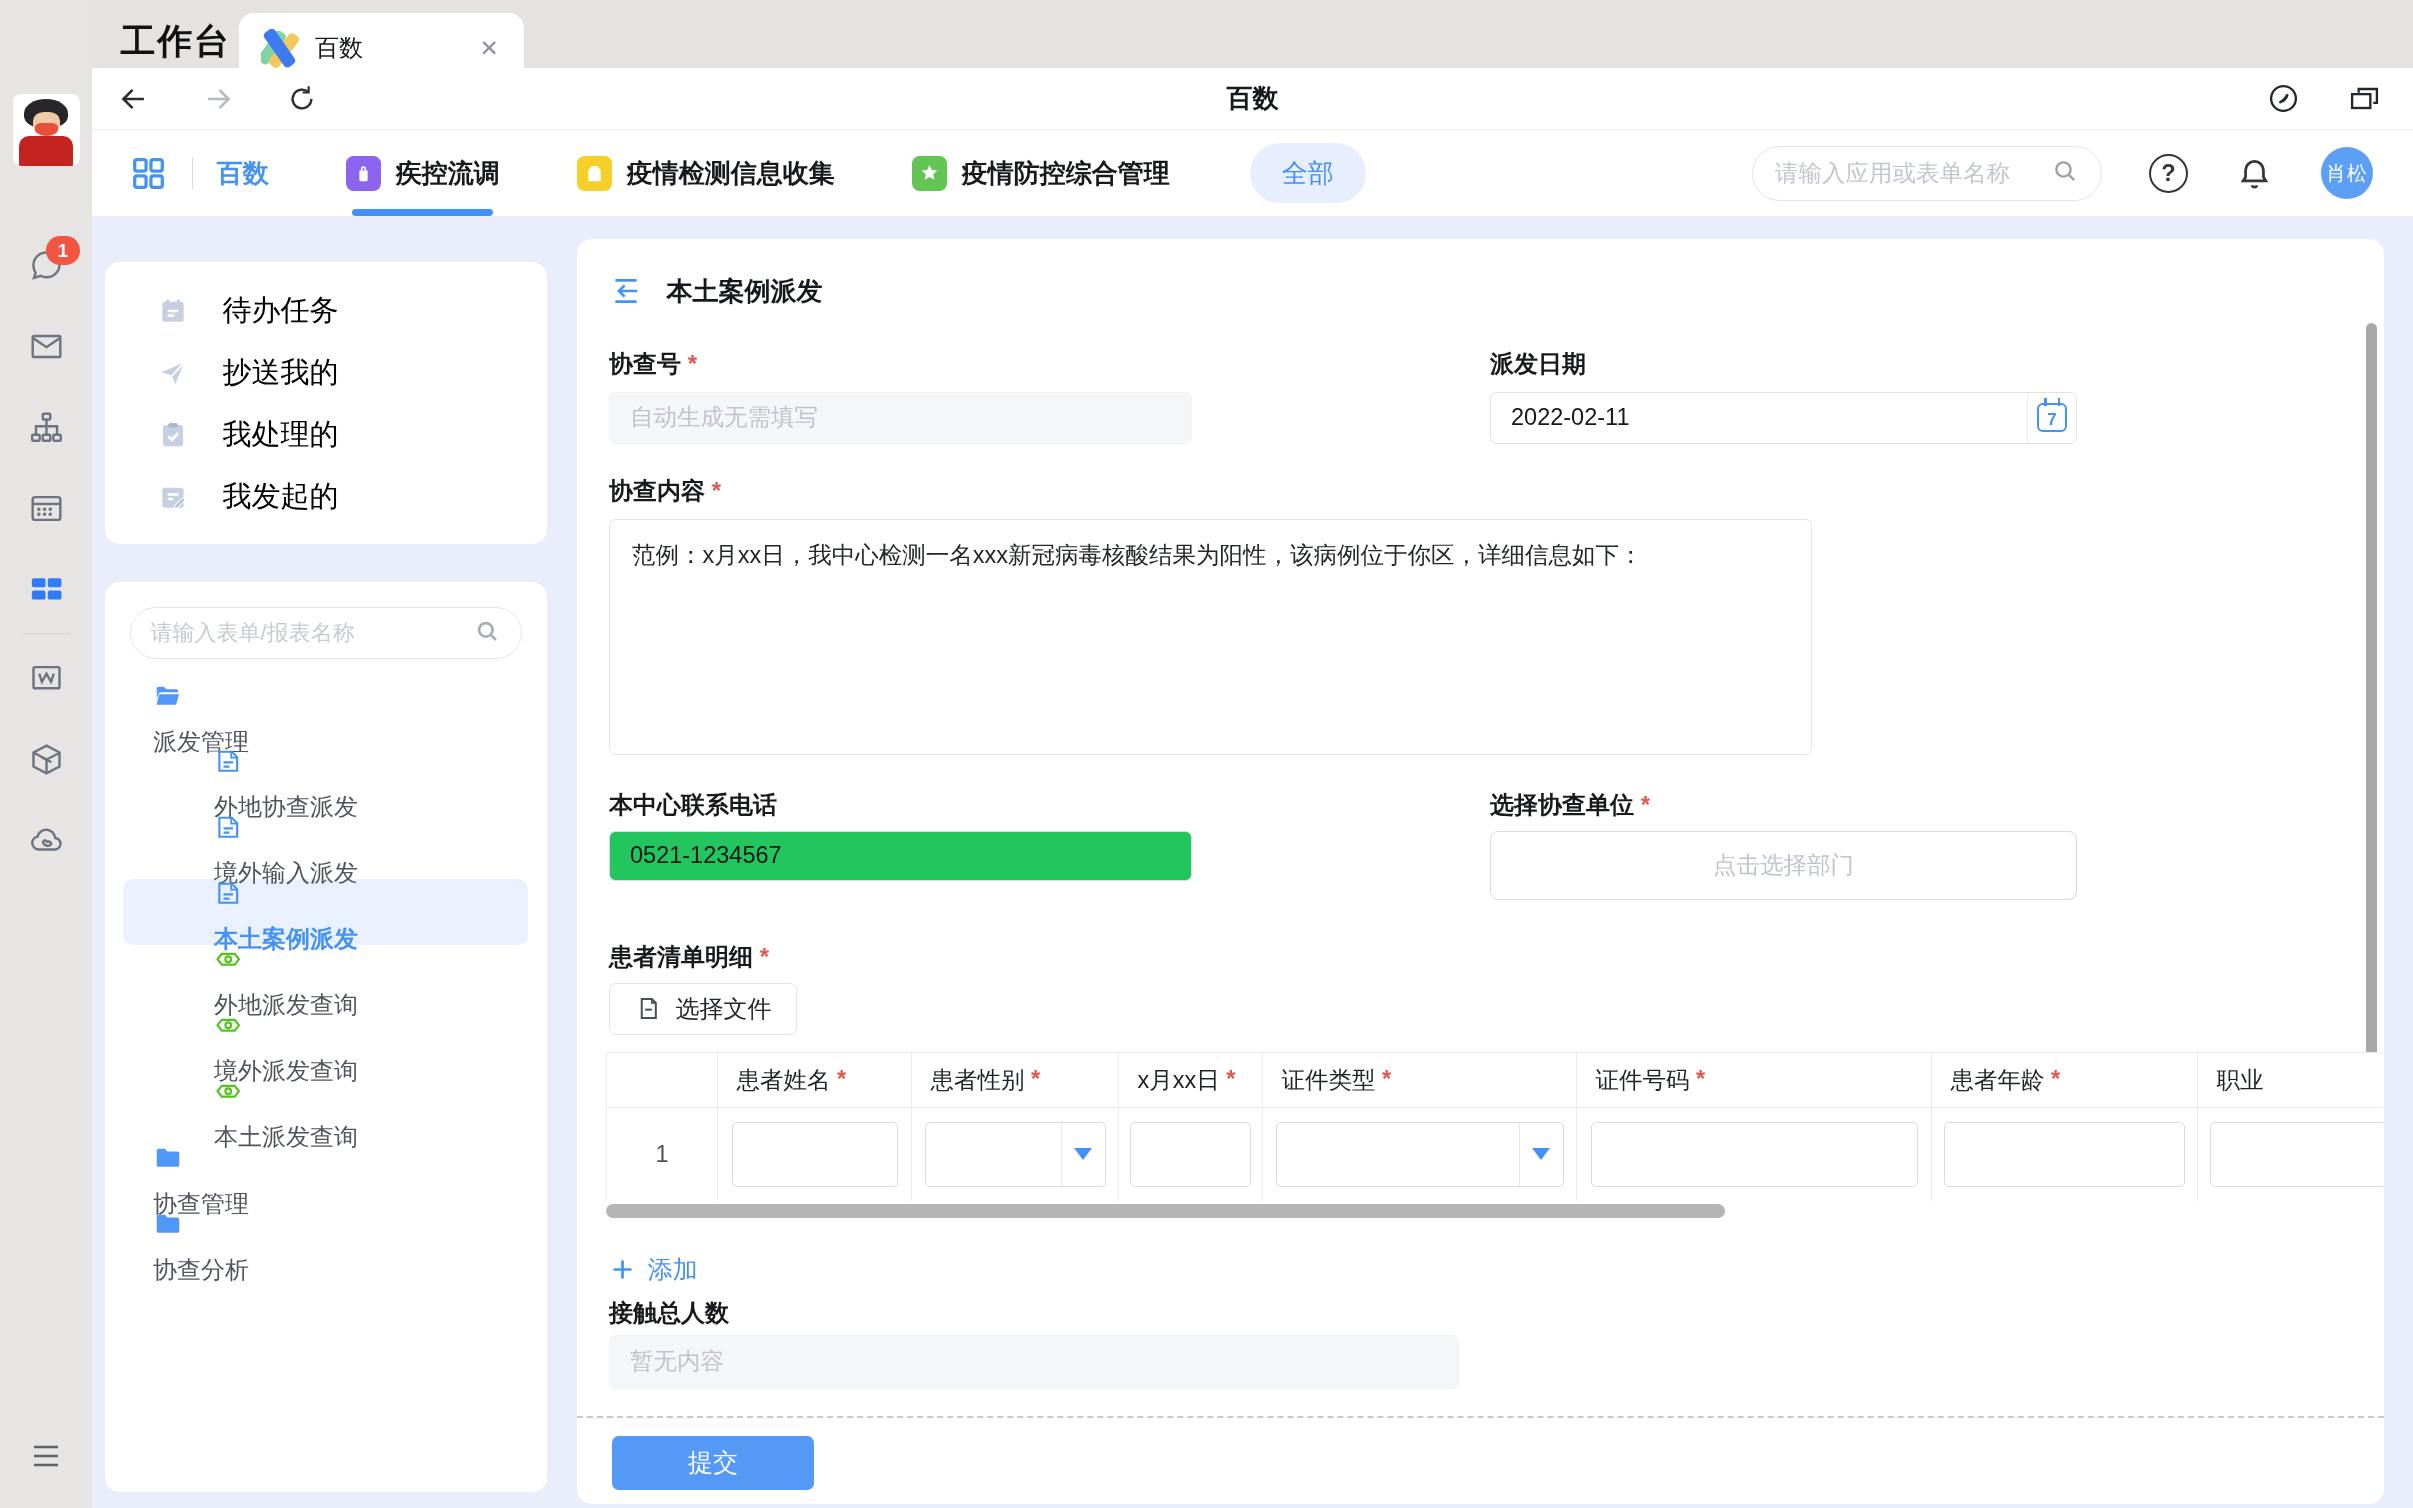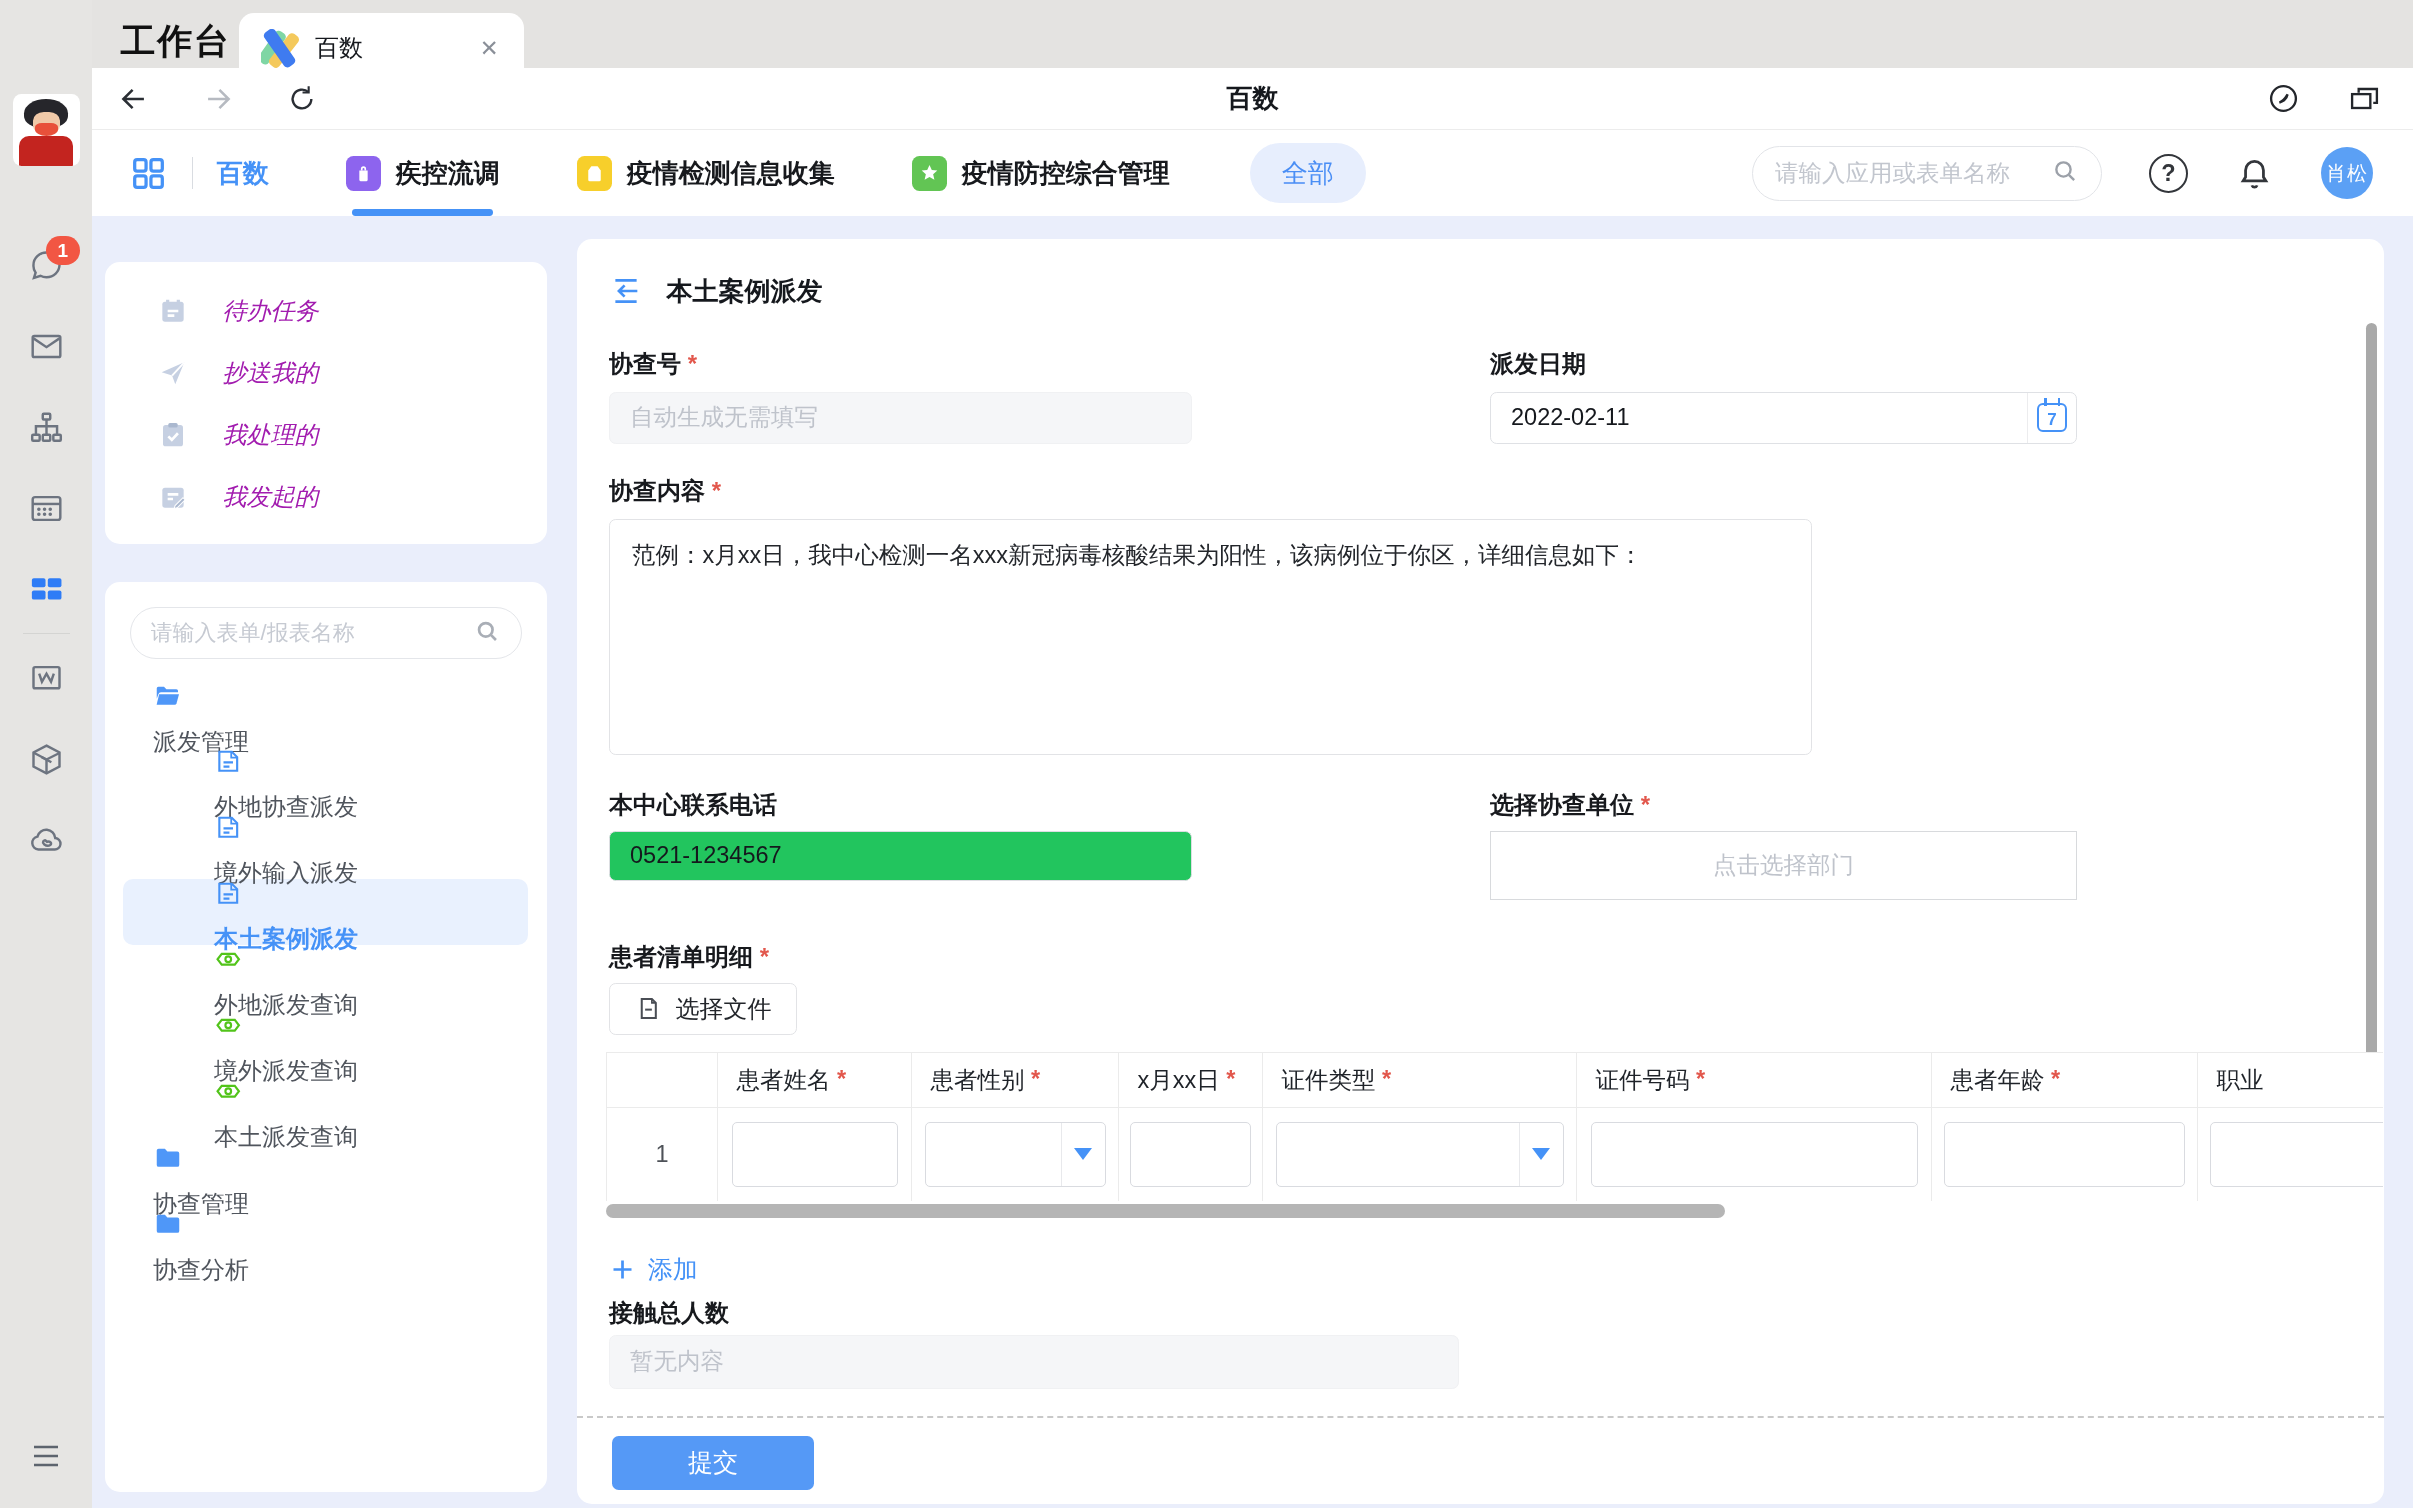--- a/index.html
+++ b/index.html
@@ -60,21 +60,21 @@
   .q-circle { width:39px; height:39px; border:2.5px solid #33363b; border-radius:50%; font-size:23.5px; font-weight:700; display:flex; align-items:center; justify-content:center; }
   .user-avatar { width:52px; height:52px; border-radius:50%; background:#5ba0f5; color:#fff; font-size:20px; display:flex; align-items:center; justify-content:center; cursor:pointer; letter-spacing:0.8px; }
 
   
   .content { position:absolute; left:0; right:0; top:232px; bottom:0; background:#eaeefb; }
 
   .card { background:#fff; border-radius:15px; position:absolute; }
   .menu-card { left:12.6px; top:30px; width:442px; height:282px; padding-top:18.4px; }
   .menu-item { height:62px; display:flex; align-items:center; padding-left:52px; gap:34px; cursor:pointer; }
   .menu-item svg { width:32px; height:32px; color:#b9c4d8; flex:0 0 auto; }
-  .menu-item span { font-size:24px; color:#a21caf;font-style:italic; }
+  .menu-item span { font-size:29px; color:#000000; }
 
   .tree-card { left:12.6px; top:350px; width:442px; height:910px; padding-top:25px; }
   .tree-search { margin:0 25px 22px; height:52px; border:1.7px solid #e4e6ea; border-radius:27px; display:flex; align-items:center; padding:0 20px; color:#c6cad2; }
   .tree-search input { flex:1; border:none; outline:none; font-size:22px; background:transparent; color:#33363c; font-family:inherit; min-width:0; }
   .tree-search input::placeholder { color:#c6cad2; }
   .tree-row { height:66px; display:flex; gap:15px; cursor:pointer; margin:0 18.4px; border-radius:10px; padding-left:30px;flex-direction:column; }
   .tree-row svg { flex:0 0 auto; }
   .tree-row .txt { font-size:24px; color:#50555d; }
   .tree-row.lvl1 { padding-left:91px; }
   .tree-row.selected { background:#e9f1fe; }
@@ -98,21 +98,21 @@
   .date-wrap { position:absolute; border:1.7px solid #dfe1e5; border-radius:6.7px; display:flex; align-items:stretch; background:#fff; }
   .date-val { flex:1; display:flex; align-items:center; padding:0 20px; font-size:23.5px; color:#15181d; }
   .date-icoseg { width:49px; border-left:1.7px solid #ececee; display:flex; align-items:center; justify-content:center; cursor:pointer; }
   .cal-icon { position:relative; width:30px; height:28.5px; border:2.5px solid #4592f7; border-radius:5.9px; display:flex; align-items:flex-end; justify-content:center; }
   .cal-icon i { position:absolute; top:-7.5px; width:2.5px; height:8.4px; background:#4592f7; }
   .cal-icon .t1 { left:5px; } .cal-icon .t2 { right:5px; }
   .cal-icon b { font-size:17px; color:#4592f7; font-weight:700; line-height:1; margin-bottom:1.7px; }
 
   textarea.ta { position:absolute; border:1.7px solid #e2e3e6; border-radius:6.7px; resize:none; outline:none; font-family:inherit; font-size:23.5px; color:#23262b; padding:18.4px 22px; line-height:1.5; }
 
-  .unit-box { position:absolute; border:1.7px solid #d8dadd; border-radius:0; display:flex; align-items:center; justify-content:center; font-size:23.5px; color:#bfc3cb; cursor:pointer; background:#fff; }
+  .unit-box { position:absolute; border:1.7px solid #d8dadd; border-radius:8px; display:flex; align-items:center; justify-content:center; font-size:23.5px; color:#bfc3cb; cursor:pointer; background:#fff; }
 
   .file-btn { position:absolute; display:flex; align-items:center; gap:13.4px; border:1.7px solid #e2e3e6; border-radius:6.7px; background:#fff; font-size:24px; color:#23262b; padding:0 25px; height:52px; cursor:pointer; }
   .file-btn svg { color:#4a4e55; }
 
   
   .ptable { position:absolute; left:29px; top:813px; width:1777px; height:149px; overflow:hidden; border-top:1.7px solid #ebebeb; border-left:1.7px solid #ebebeb; }
   .trow { display:flex; }
   .tcell { border-right:1.7px solid #ebebeb; border-bottom:1.7px solid #ebebeb; flex:0 0 auto; display:flex; align-items:center; }
   .thead .tcell { height:55px; padding-left:18.4px; font-size:23.5px; color:#1f2329; background:#fff; }
   .tbody .tcell { height:94px; justify-content:center; background:#fff; }

